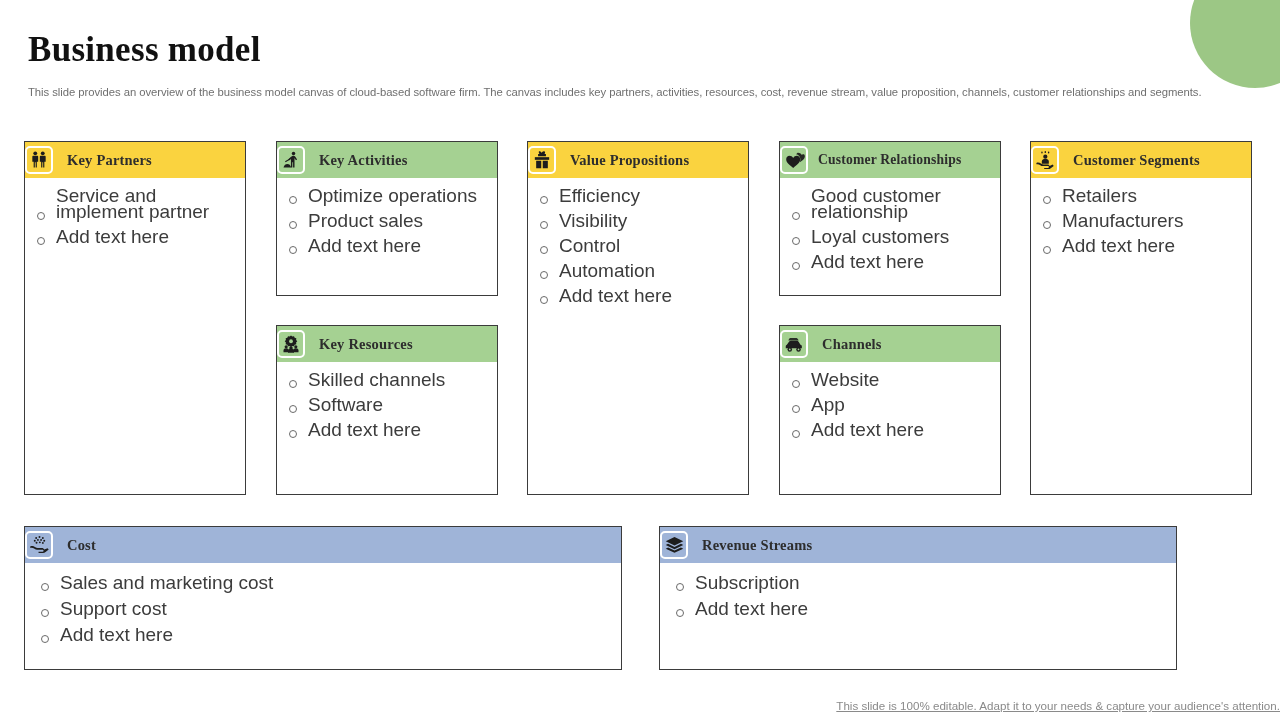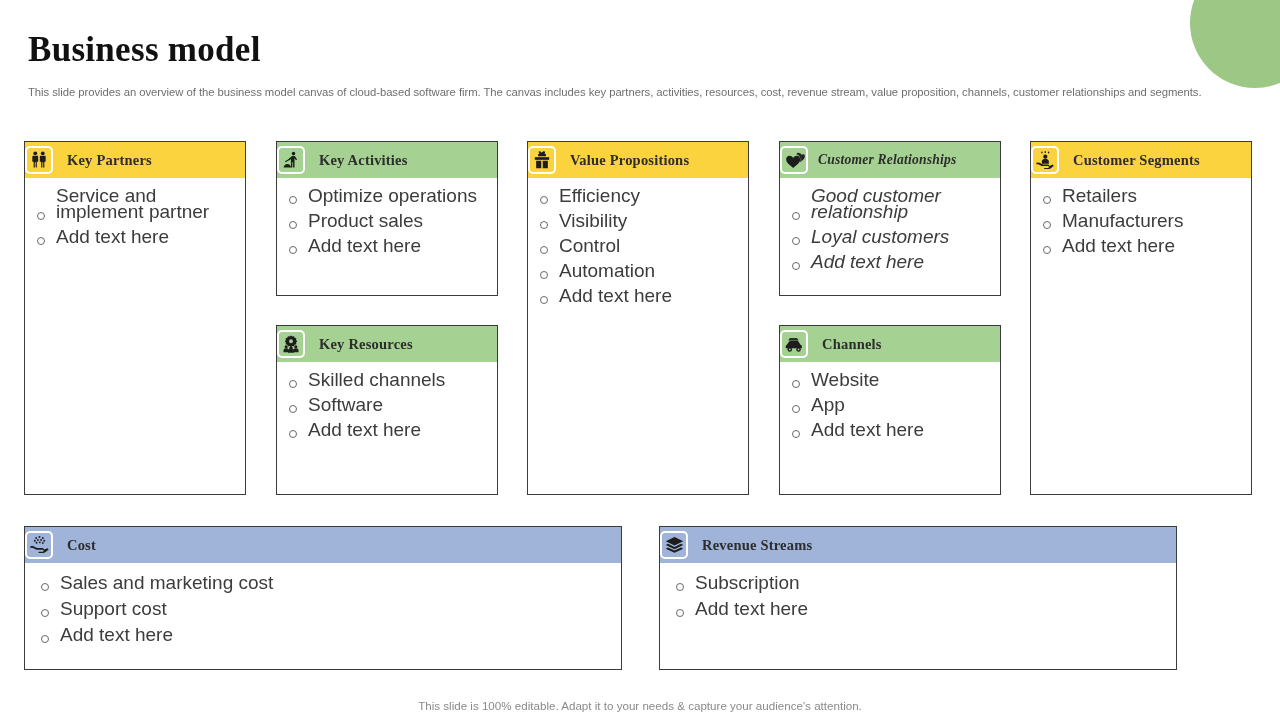--- a/index.html
+++ b/index.html
@@ -133,21 +133,21 @@
     margin-top: 5px;
     margin-right: 11px;
   }
   .bullet-text { flex: 1; }
 
   
   .subcard-top    { position: absolute; left: 0; right: 0; top: 0; }
   .subcard-bottom { position: absolute; left: 0; right: 0; }
   #card-key-activities { height: 155px; }
   #card-key-resources  { top: 184px; height: 170px; }
-  #card-customer-rel   { height: 155px; font-style: italic; }
+  #card-customer-rel   { height: 155px; }
   #card-channels       { top: 184px; height: 170px; }
 
   
   #bottom-row {
     position: absolute;
     left: 24px;
     top: 526px;
     width: 1229px;
     height: 144px;
   }
@@ -156,23 +156,24 @@
 
   .wide-body { padding: 12px 6px 6px 16px; }
   .wide-body .bullet-row { margin-bottom: 10px; }
 
   
   #footer-note {
     position: absolute;
     left: 0;
     right: 0;
     top: 699px;
-    text-align: center;
+    text-align: right;
     font-size: 11.6px;
     color: #8a8a8a;
+    text-decoration: underline;
   }
 </style>
 </head>
 <body>
 
 <div id="corner-circle"></div>
 
 <h1 id="slide-title">Business model</h1>
 <div id="slide-subtitle">This slide provides an overview of the business model canvas of cloud-based software firm. The canvas includes key partners, activities, resources, cost, revenue stream, value proposition, channels, customer relationships and segments.</div>
 

